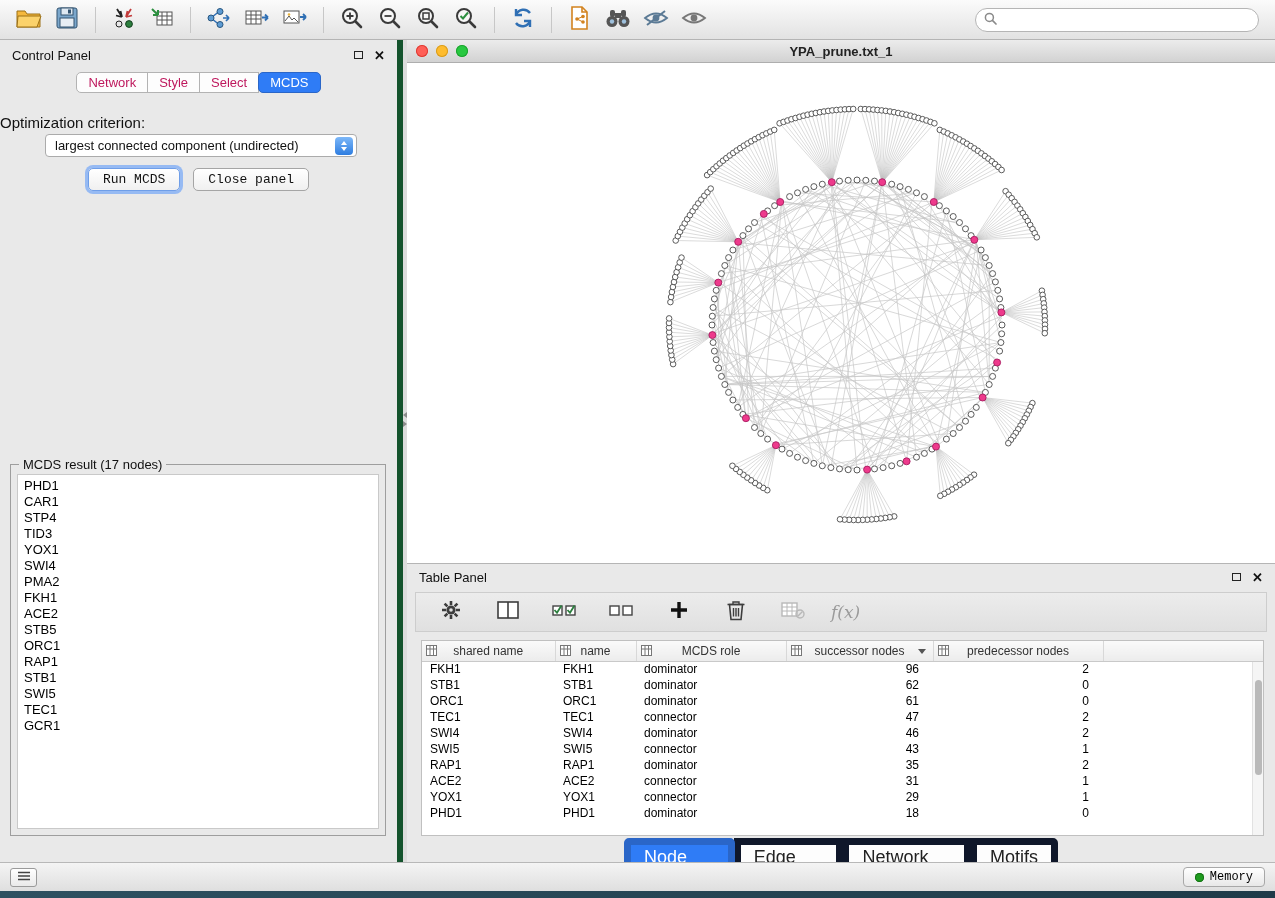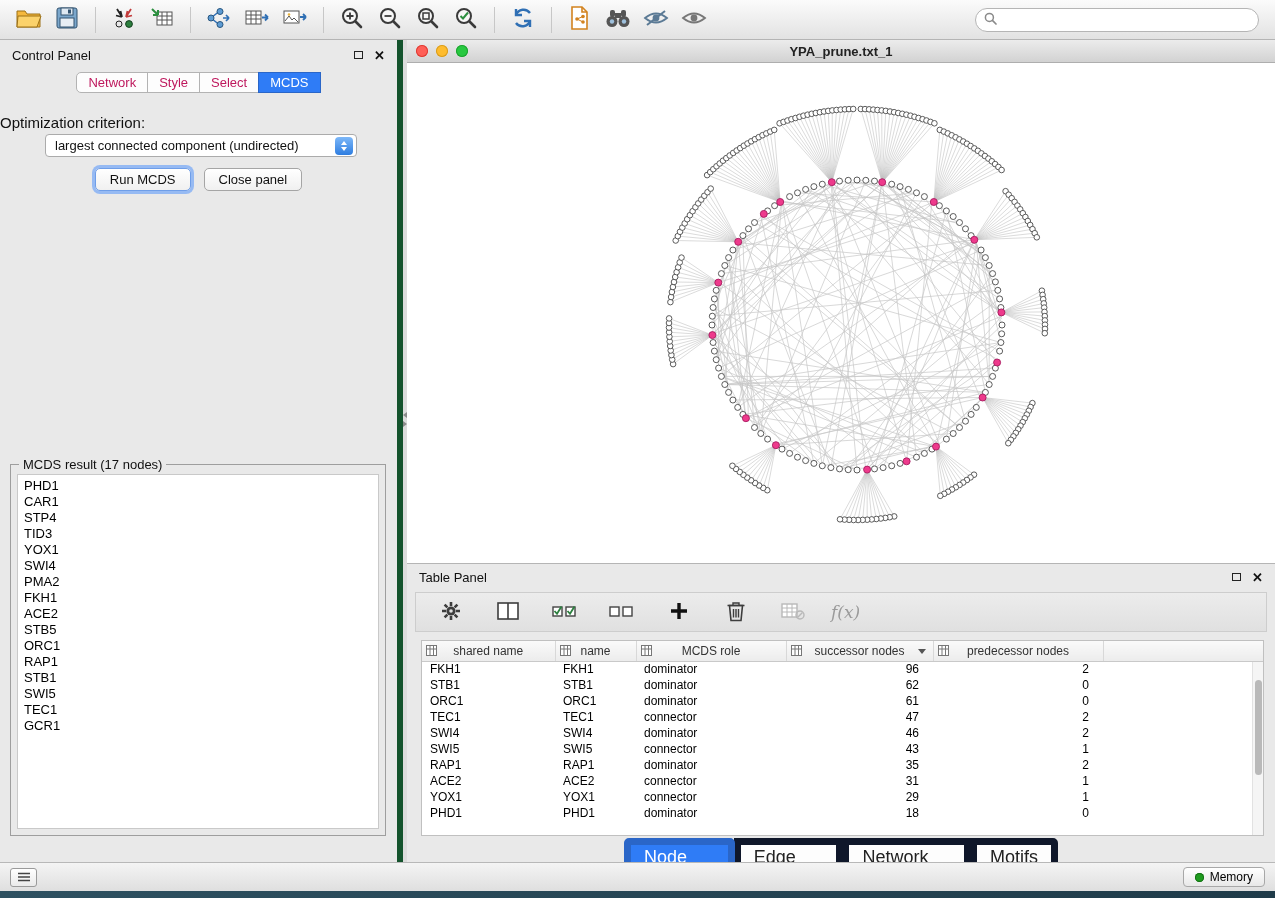--- a/index.html
+++ b/index.html
@@ -1,36 +1,36 @@
 <!DOCTYPE html>
 <html><head>
 <meta charset="utf-8">
 <style>
   *{margin:0;padding:0;box-sizing:border-box}
   html,body{width:1275px;height:898px}
   body{font-family:"Liberation Sans",sans-serif;background:#ececec;position:relative;overflow:hidden;font-size:13px;color:#111}
-  button{background:none;border:none;font-family:Liberation Sans, sans-serif;cursor:default}
+  button{background:none;border:none;font-family:Liberation Mono, monospace;cursor:default}
 
   
   .toolbar{position:absolute;left:0;top:0;width:1275px;height:40px;background:linear-gradient(#fbfbfb,#e2e2e2);border-bottom:1px solid #b4b4b4;display:flex;align-items:center;padding:0 10px}
   .tb-btn{width:38px;height:32px;display:flex;align-items:center;justify-content:center;border-radius:4px}
   .tb-sep{width:1px;height:26px;background:#c7c7c7;margin:0 9px}
   .search-wrap{margin-left:auto;margin-right:6px;width:284px;height:24px;border:1px solid #b5b5b5;border-radius:12px;background:#fff;display:flex;align-items:center;padding:0 8px;gap:6px}
   .search-wrap input{border:none;outline:none;flex:1;font-size:12px;background:transparent}
 
   
   .control-panel{position:absolute;left:0;top:40px;width:403px;height:822px;background:#e9e9e9;border-right:6px solid #14532d}
   .panel-title-row{height:30px;display:flex;align-items:center;padding:0 12px;font-size:13px}
   .win-icons{margin-left:auto;display:flex;gap:11px;align-items:center}
   .float-icon{width:9px;height:8px;border:1.5px solid #222;display:inline-block}
   .close-icon{font-weight:bold;font-size:13px;color:#111;line-height:1}
   .tabs-row{display:flex;justify-content:center;margin-top:2px}
   .tab{font-size:13px;padding:2px 11px;background:#fdfdfd;border:1px solid #b3b3b3;margin-left:-1px;color:#be185d}
   .tab.first{border-radius:5px 0 0 5px;margin-left:0}
-  .tab.active{background:#2f7cf6;border-color:#2a66c8;color:#fff;border-radius:0;position:relative;z-index:1}
+  .tab.active{background:#2f7cf6;border-color:#2a66c8;color:#fff;border-radius:5px;position:relative;z-index:1}
   .opt-label{position:absolute;left:0;top:74px;width:100%;text-align:left;font-size:15px}
   .opt-select{position:absolute;left:45px;top:94px;width:312px;height:23px;background:#fff;border:1px solid #ababab;border-radius:4px;font-size:13px;display:flex;align-items:center;padding:0 24px 0 9px;white-space:nowrap}
   .popup-arrows{position:absolute;right:3px;top:2px;width:18px;height:18px;border-radius:4px;background:linear-gradient(#7db8f9,#2e7de0);display:flex;flex-direction:column;align-items:center;justify-content:center;gap:2px}
   .up-tri{width:0;height:0;border-left:3.5px solid transparent;border-right:3.5px solid transparent;border-bottom:4px solid #fff}
   .down-tri{width:0;height:0;border-left:3.5px solid transparent;border-right:3.5px solid transparent;border-top:4px solid #fff}
   .btn-row{position:absolute;left:0;top:128px;width:100%;display:flex;justify-content:center;gap:13px}
   .mac-btn{font-size:13px;padding:3px 14px;background:linear-gradient(#ffffff,#f0f0f0);border:1px solid #a5a5a5;border-radius:5px;color:#111}
   .mac-btn.focused{box-shadow:0 0 0 3px rgba(95,155,250,.6);border-color:#6f9ee8}
   .result-group{position:absolute;left:10px;top:424px;width:376px;height:372px;border:1px solid #9e9e9e}
   .group-label{position:absolute;top:-8px;left:8px;background:#e9e9e9;padding:0 4px;font-size:13px}

